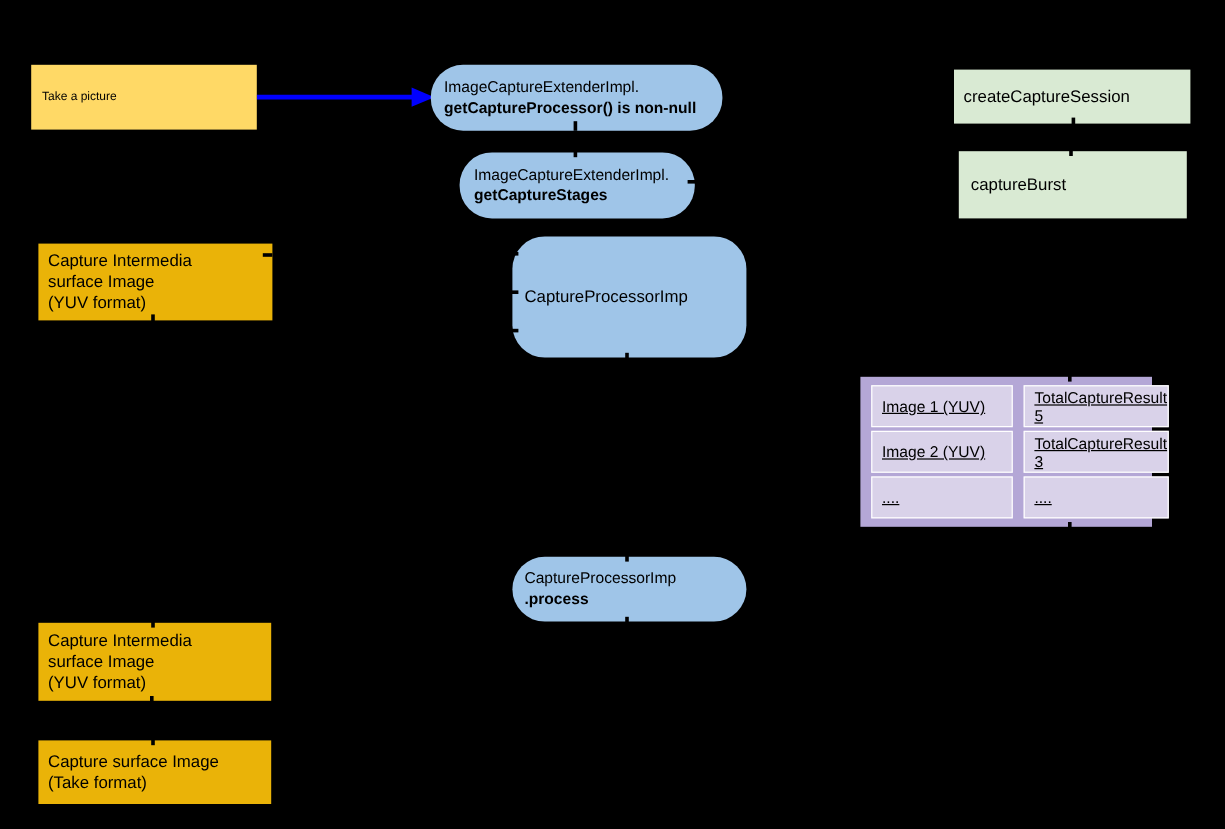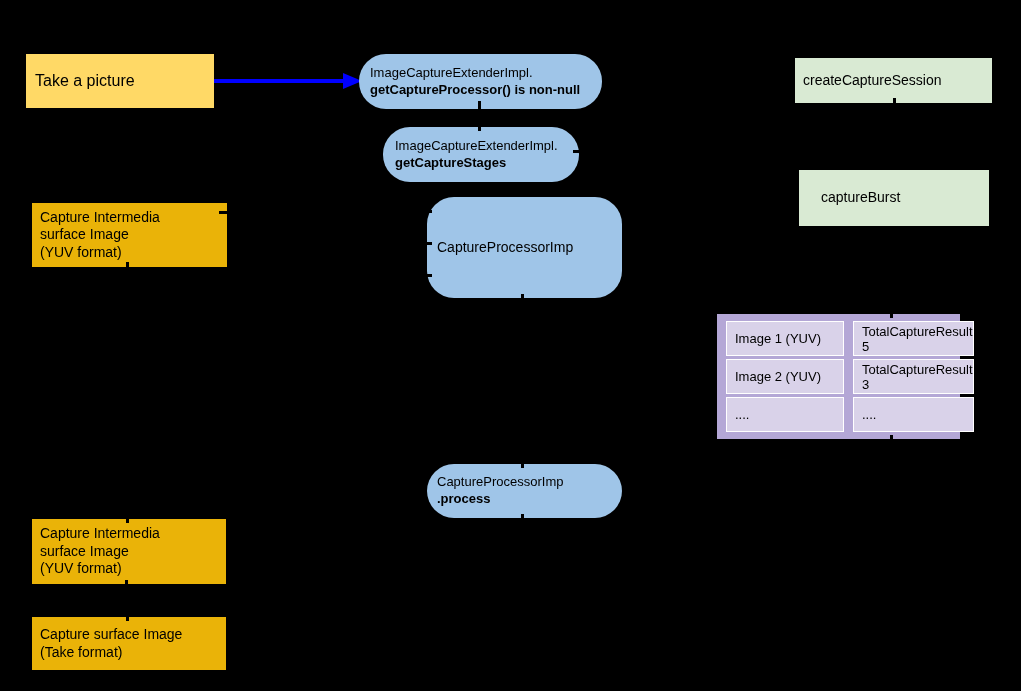--- a/index.html
+++ b/index.html
@@ -22,38 +22,39 @@
     flex-direction: column;
     justify-content: center;
     box-sizing: border-box;
     line-height: 1.25;
   }
   .node span { display: block; }
   .yellow { background: #FFD966; }
   .cream  { background: #eab308; }
   .blue   { background: #9FC5E8; border-radius: 27px; }
   .green  { background: #D9EAD3; }
-  .f15 { font-size: 16px; }
+  .f15 { font-size: 10px; }
   .f14 { font-size: 14px; }
   .f13 { font-size: 13px; line-height: 1.3; }
   .bold { font-weight: bold; }
 
   
   .ptable {
     position: absolute;
     left: 717px; top: 314px;
     width: 243px; height: 125px;
     background: #B4A7D6;
     box-sizing: border-box;
     padding: 7px 9px;
     display: grid;
     grid-template-columns: 118px 1fr;
     grid-auto-rows: 1fr;
     column-gap: 9px;
     row-gap: 3px;
+    text-decoration: underline;
   }
   .pcell {
     background: #D9D2E9;
     border: 1px solid #FFFFFF;
     display: flex;
     align-items: center;
     padding-left: 8px;
     font-size: 13px;
     box-sizing: border-box;
   }
@@ -91,21 +92,21 @@
   </div>
 
   <div class="node blue f14" style="left:427px; top:197px; width:195px; height:101px; padding-left:10px;">
     <span>CaptureProcessorImp</span>
   </div>
 
   <div class="node green f14" style="left:795px; top:58px; width:197px; height:45px; padding-left:8px;">
     <span>createCaptureSession</span>
   </div>
 
-  <div class="node green f14" style="left:799px; top:126px; width:190px; height:56px; padding-left:22px;margin-top:44px;">
+  <div class="node green f14" style="left:799px; top:126px; width:190px; height:56px; padding-left:10px;">
     <span>captureBurst</span>
   </div>
 
   <div class="node cream f14" style="left:32px; top:203px; width:195px; height:64px; padding-left:8px;">
     <span>Capture Intermedia</span>
     <span>surface Image</span>
     <span>(YUV format)</span>
   </div>
 
   <div class="ptable">

